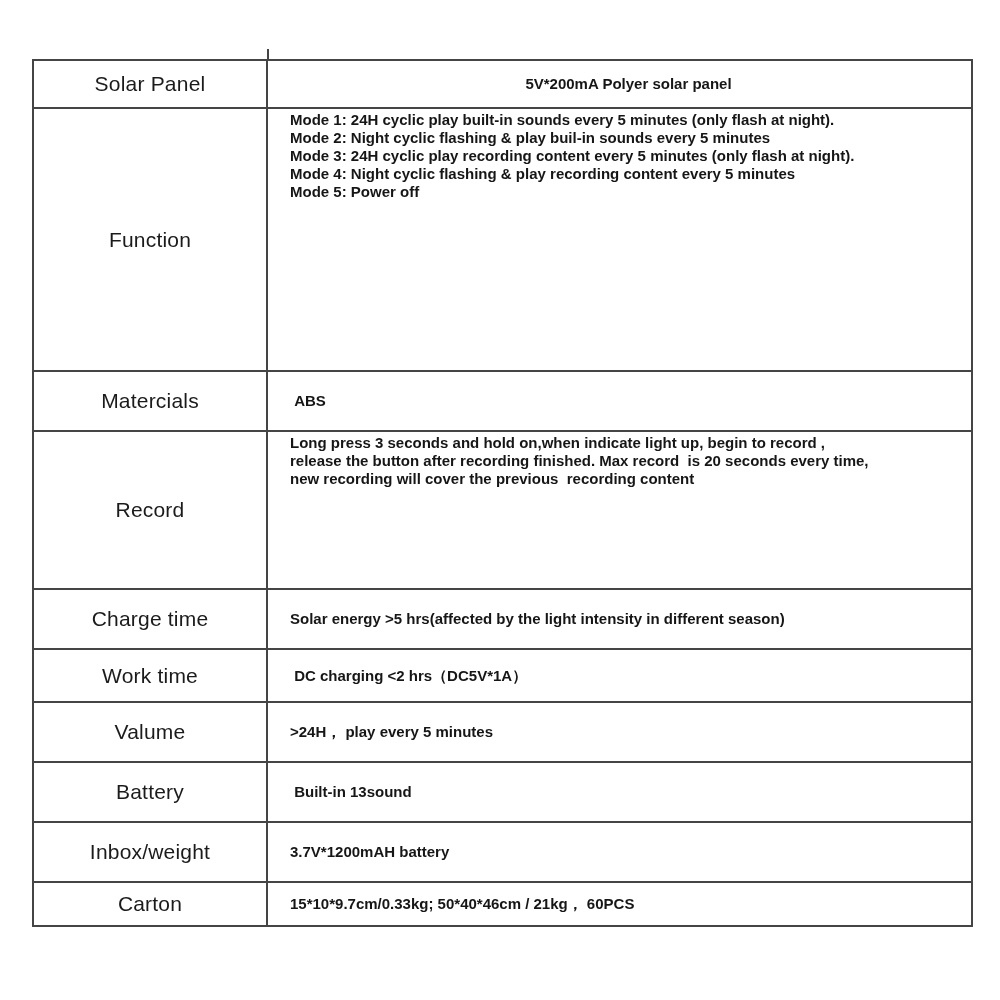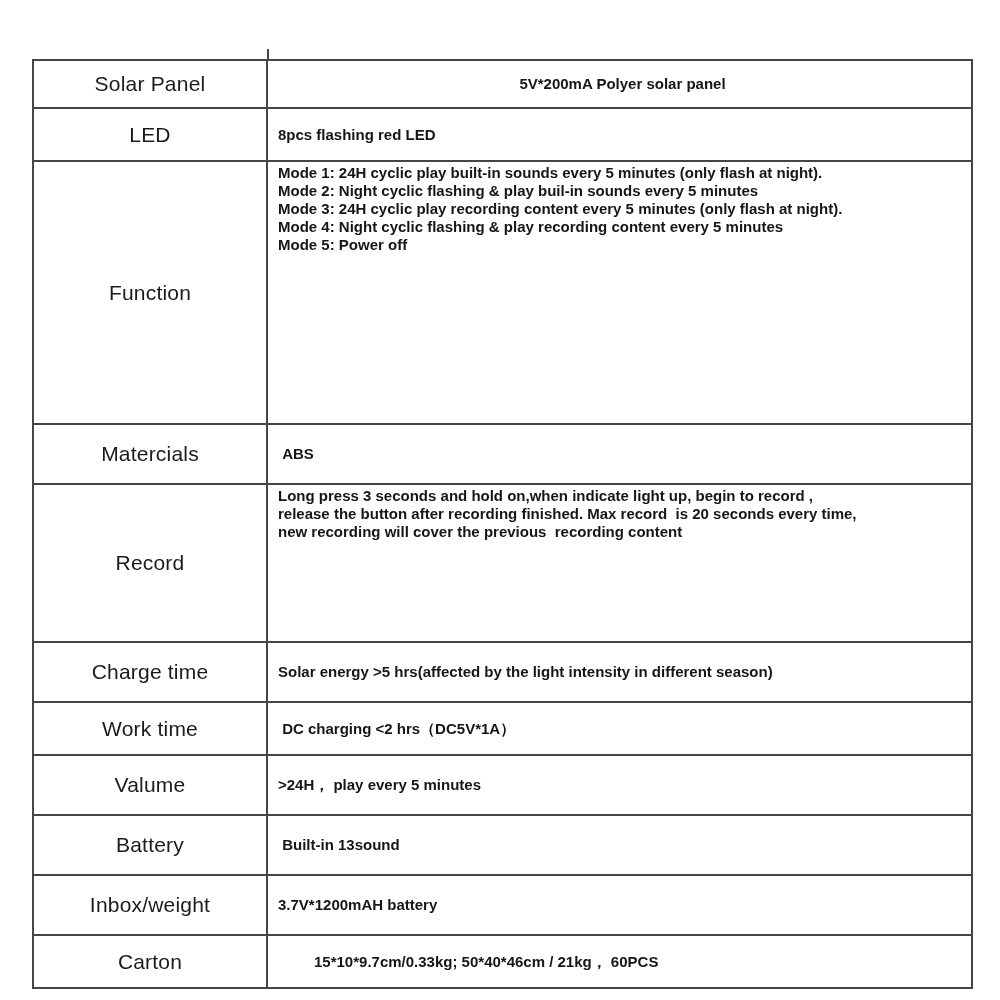--- a/index.html
+++ b/index.html
@@ -41,40 +41,40 @@
     box-sizing: border-box;
     border-bottom: 2px solid #454545;
   }
   .row:last-child { border-bottom: none; }
   .h48  { height: 48px; text-align: center; }
   .h53  { height: 53px; }
   .h263 { height: 263px; }
   .h52  { height: 60px; }
   .h158 { height: 158px; }
   .h60  { height: 60px; }
-  .h51  { height: 51px; gap: 36px; }
+  .h51  { height: 42px; }
   .label-cell {
     flex: 0 0 234px;
     width: 234px;
     box-sizing: border-box;
     border-right: 2px solid #454545;
     display: flex;
     align-items: center;
     justify-content: center;
     font-size: 21px;
     letter-spacing: 0.2px;
     color: #1b1b1b;
   }
   .value-cell {
     flex: 1 1 auto;
     box-sizing: border-box;
     display: flex;
     flex-direction: column;
     justify-content: center;
-    padding-left: 10px;
+    padding-left: 22px;
     padding-right: 4px;
     font-size: 15px;
     font-weight: bold;
     color: #161616;
     white-space: pre-wrap;
     line-height: 1.2;
     overflow: hidden;
   }
   .row.multi .value-cell {
     justify-content: flex-start;
@@ -91,26 +91,20 @@
 
   <div class="spec-table">
 
     <div class="row h48">
       <div class="label-cell">Solar Panel</div>
       <div class="value-cell">
         <div class="value-line">5V*200mA Polyer solar panel</div>
       </div>
     </div>
 
-    <div class="row h53">
-      <div class="label-cell">LED</div>
-      <div class="value-cell">
-        <div class="value-line">8pcs flashing red LED</div>
-      </div>
-    </div>
 
     <div class="row h263 multi">
       <div class="label-cell">Function</div>
       <div class="value-cell">
         <div class="value-line">Mode 1: 24H cyclic play built-in sounds every 5 minutes (only flash at night).</div>
         <div class="value-line">Mode 2: Night cyclic flashing &amp; play buil-in sounds every 5 minutes</div>
         <div class="value-line">Mode 3: 24H cyclic play recording content every 5 minutes (only flash at night).</div>
         <div class="value-line">Mode 4: Night cyclic flashing &amp; play recording content every 5 minutes</div>
         <div class="value-line">Mode 5: Power off</div>
       </div>

